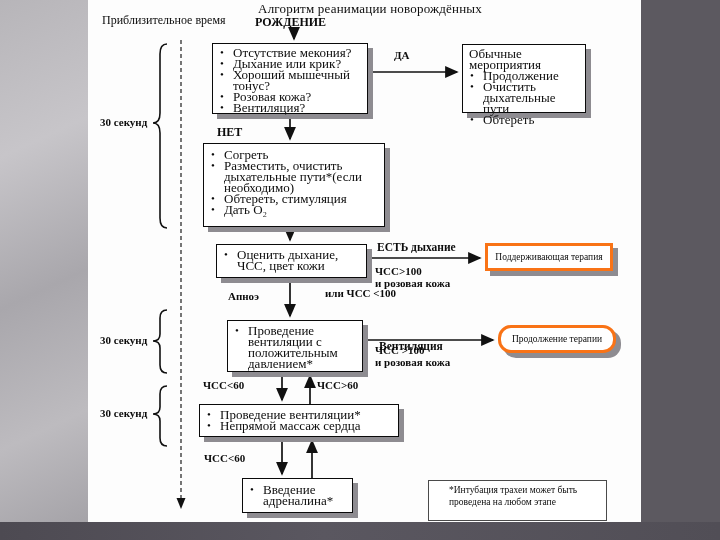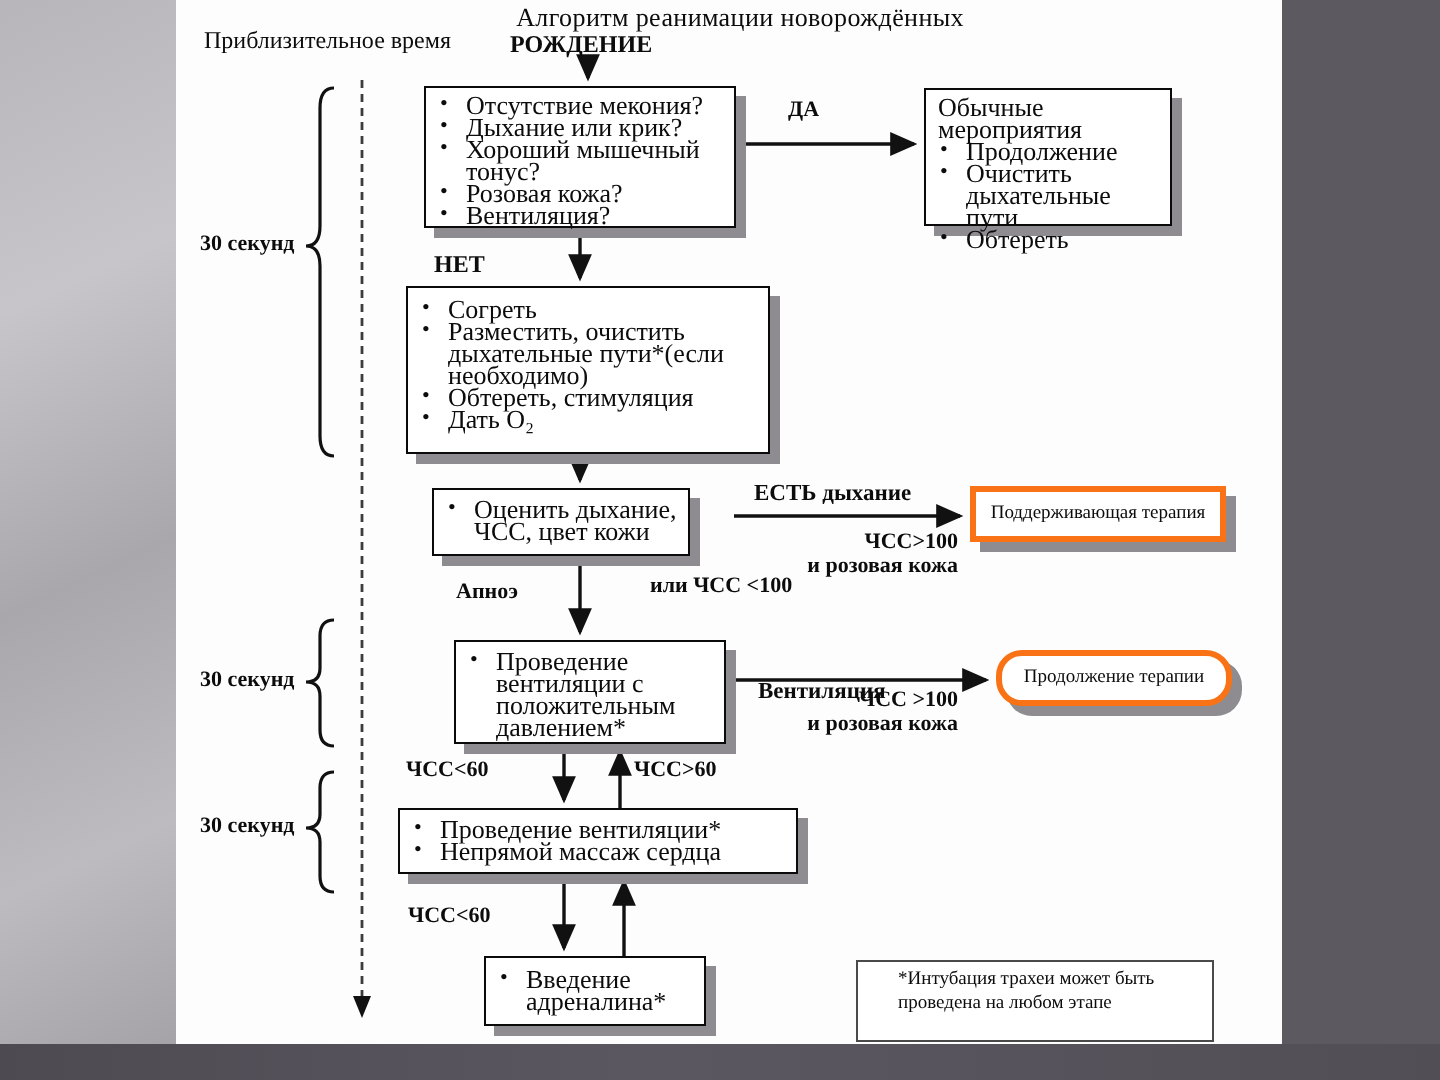--- a/index.html
+++ b/index.html
@@ -16,21 +16,21 @@
   .bg-bottom{
     position:absolute;left:0;top:522px;width:720px;height:18px;
     background:linear-gradient(90deg,#4d4a52 0%,#5a5760 45%,#514e56 100%);
   }
   .slide{position:absolute;left:88px;top:0;width:553px;height:522px;background:#fdfdfd;}
   .overlay{position:absolute;left:0;top:0;width:553px;height:522px;}
   .abs{position:absolute;}
   .title{font-size:13px;font-weight:normal;text-align:right;letter-spacing:.2px;}
   .biglabel{font-size:12px;font-weight:normal;line-height:15px;}
   .lbl{font-size:11px;font-weight:bold;white-space:nowrap;}
-  .lbl-c{text-align:right;}
+  .lbl-c{text-align:left;}
   .fbox{
     position:absolute;background:#ffffff;border:1px solid #0a0a0a;
     box-shadow:5px 5px 0 0 #8e8c91;font-size:13px;line-height:11px;
     box-sizing:border-box;padding:3px 4px 2px 4px;
   }
   .fbox ul{margin:0;padding:0;list-style:none;}
   .fbox li{position:relative;padding-left:16px;margin:0;}
   .fbox li::before{content:"\2022";position:absolute;left:3px;top:0;font-size:11px;}
   .fbox .hdr{display:block;padding-left:2px;}
   .cbox{
@@ -121,21 +121,21 @@
 
     <div class="fbox" style="left:115px;top:143px;width:182px;height:84px;padding-top:5px;">
       <ul>
         <li>Согреть</li>
         <li>Разместить, очистить дыхательные пути*(если необходимо)</li>
         <li>Обтереть, стимуляция</li>
         <li>Дать О₂</li>
       </ul>
     </div>
 
-    <div class="fbox" style="left:128px;top:244px;width:129px;height:34px;padding-top:4px;">
+    <div class="fbox" style="left:128px;top:244px;width:151px;height:34px;padding-top:4px;">
       <ul>
         <li>Оценить дыхание, ЧСС, цвет кожи</li>
       </ul>
     </div>
 
     <div class="abs lbl" style="left:289px;top:241px;font-size:11.5px;">ЕСТЬ дыхание</div>
     <div class="abs lbl lbl-c" style="left:287px;top:265px;width:104px;">ЧСС&gt;100</div>
     <div class="abs lbl lbl-c" style="left:287px;top:277px;width:104px;">и розовая кожа</div>
 
     <div class="cbox" style="left:397px;top:243px;width:128px;height:28px;">

